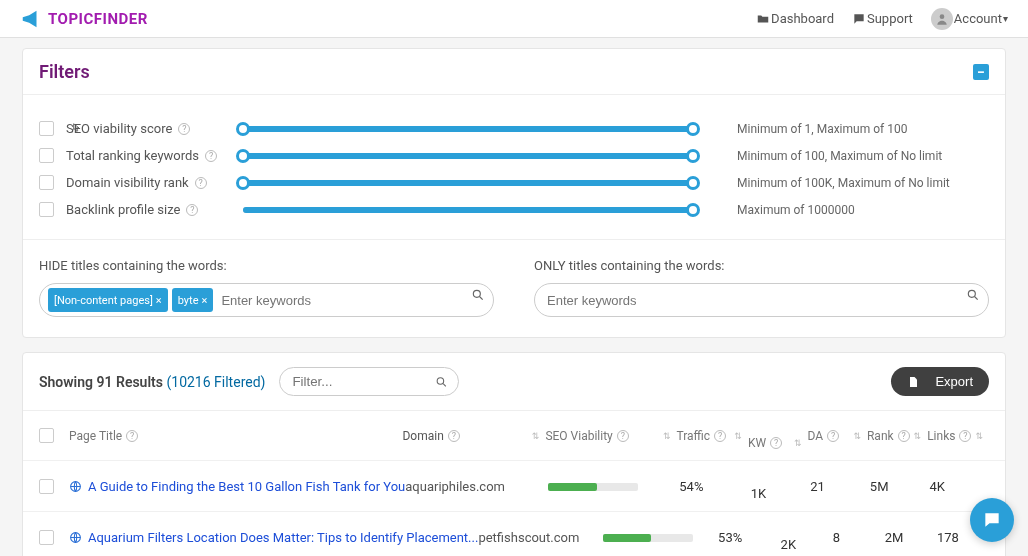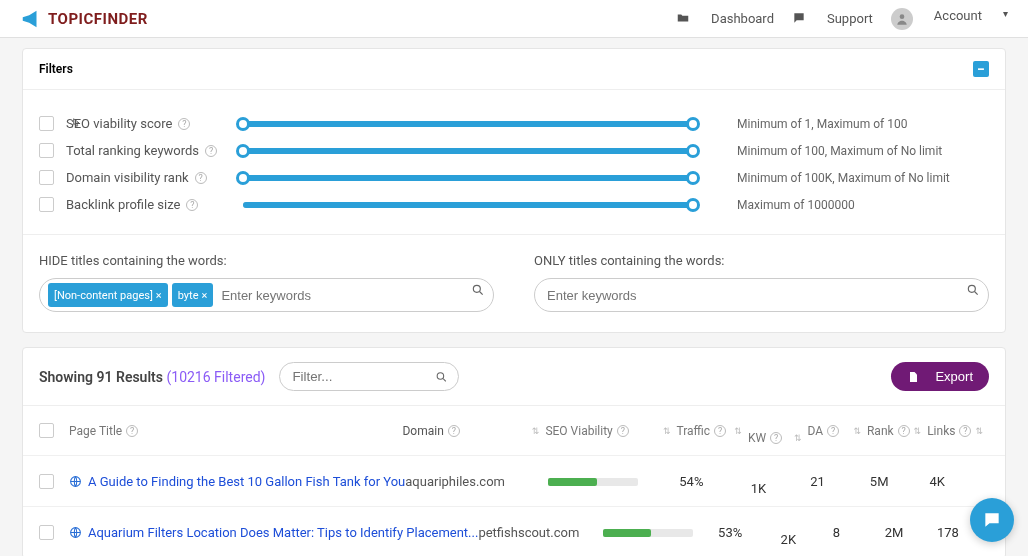--- a/index.html
+++ b/index.html
@@ -16,37 +16,37 @@
       align-items: center;
       padding: 8px 20px;
       height: 38px;
     }
     .logo {
       display: flex;
       align-items: center;
       gap: 6px;
       font-weight: 700;
       font-size: 15px;
-      color: #7f1d1d;
+      color: #a21caf;
       letter-spacing: 0.5px;
     }
     .logo-mark {
       width: 22px;
       height: 22px;
       color: #2a9fd8;
     }
     .topbar-right {
       margin-left: auto;
       display: flex;
       align-items: center;
       gap: 18px;
       font-size: 13px;
       color: #555;
     }
-    .topbar-item { display: flex; gap: 21px; cursor: pointer; }
+    .topbar-item { display: flex; align-items: center; gap: 1px; cursor: pointer; }
     .topbar-item svg { width: 14px; height: 14px; }
     .avatar {
       width: 22px; height: 22px; border-radius: 50%; background: #ccc;
       display: inline-flex; align-items: center; justify-content: center;
       overflow: hidden;
     }
     .caret-down { font-size: 10px; }
 
     .page {
       padding: 10px 22px 20px;
@@ -56,21 +56,21 @@
       border: 1px solid #e5e5e5;
       border-radius: 4px;
       margin-bottom: 14px;
     }
     .panel-header {
       display: flex;
       align-items: center;
       padding: 12px 16px;
       border-bottom: 1px solid #eee;
     }
-    .panel-title { font-weight: 600; font-size: 12px; color: #000000; }
+    .panel-title { font-weight: 600; font-size: 18px; color: #701a75; }
     .collapse-btn {
       margin-left: auto;
       width: 16px; height: 16px;
       background: #2a9fd8;
       color: #fff;
       display: flex;
       align-items: center; justify-content: center;
       border-radius: 2px;
       font-weight: 700;
       font-size: 14px;
@@ -198,34 +198,34 @@
 
     .results-header {
       padding: 14px 16px;
       border-bottom: 1px solid #eee;
       display: flex;
       align-items: center;
       gap: 14px;
     }
     .results-title { font-size: 14px; color: #444; }
     .results-title strong { font-weight: 600; }
-    .results-title span { color: #8b5cf6; }
+    .results-title span { color: #0369a1; }
     .filter-input-small {
       border: 1px solid #ccc;
       border-radius: 16px;
       padding: 6px 30px 6px 12px;
       font-size: 13px;
       width: 180px;
       position: relative;
     }
     .filter-input-small input { border: none; outline: none; width: 100%; }
     .filter-input-small .search-ic { position: absolute; right: 10px; top: 50%; transform: translateY(-50%); width: 13px; height: 13px; }
     .export-btn {
       margin-left: auto;
-      background: #701a75;
+      background: #404040;
       color: #fff;
       border: none;
       border-radius: 16px;
       padding: 7px 16px;
       font-size: 13px;
       cursor: pointer;
       display: flex;
       align-items: center;
       gap: 16px;
     }

